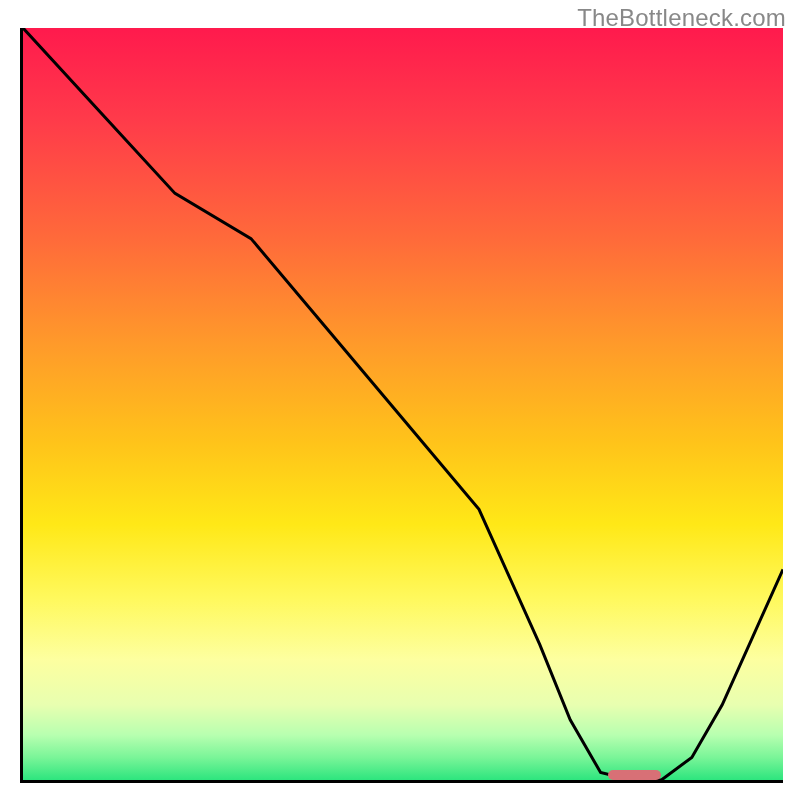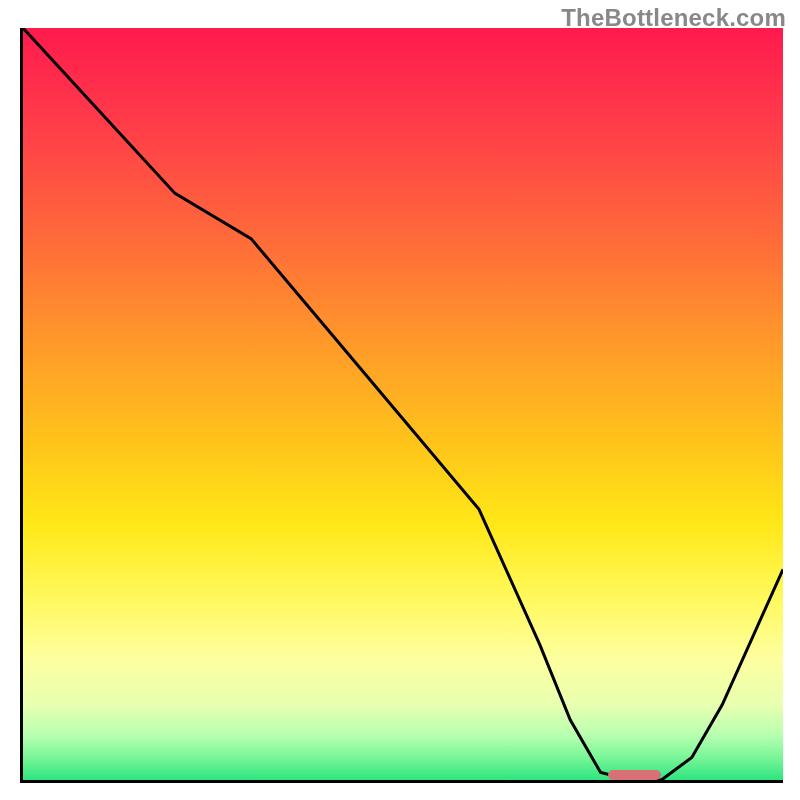--- a/index.html
+++ b/index.html
@@ -9,21 +9,21 @@
     width: 800px;
     height: 800px;
     position: relative;
     font-family: Arial, Helvetica, sans-serif;
   }
   .watermark {
     position: absolute;
     top: 4px;
     right: 14px;
     font-size: 24px;
-    font-weight: bold;
+    font-weight: normal;
     color: #888888;
     letter-spacing: 0.2px;
   }
   .plot-area {
     position: absolute;
     left: 20px;
     top: 28px;
     width: 760px;
     height: 752px;
     border-left: 3px solid #000;

